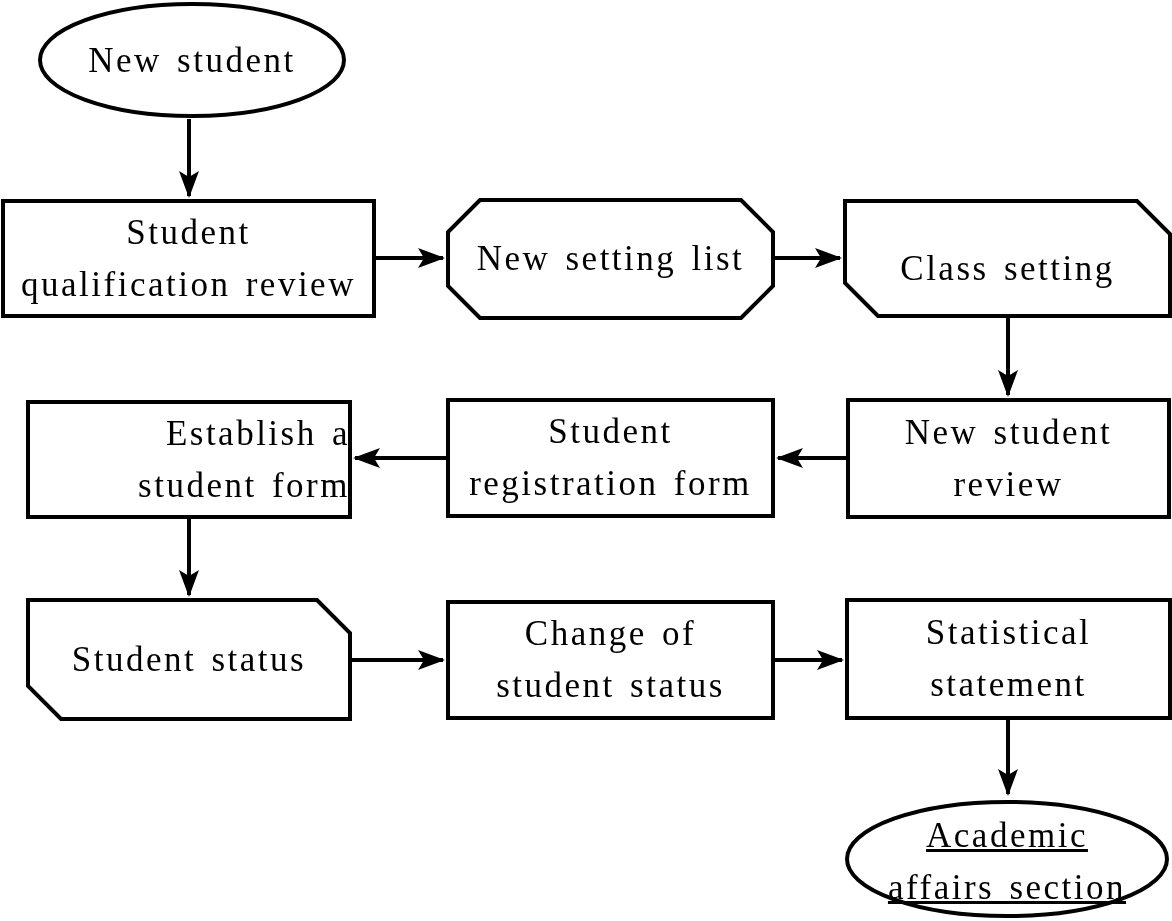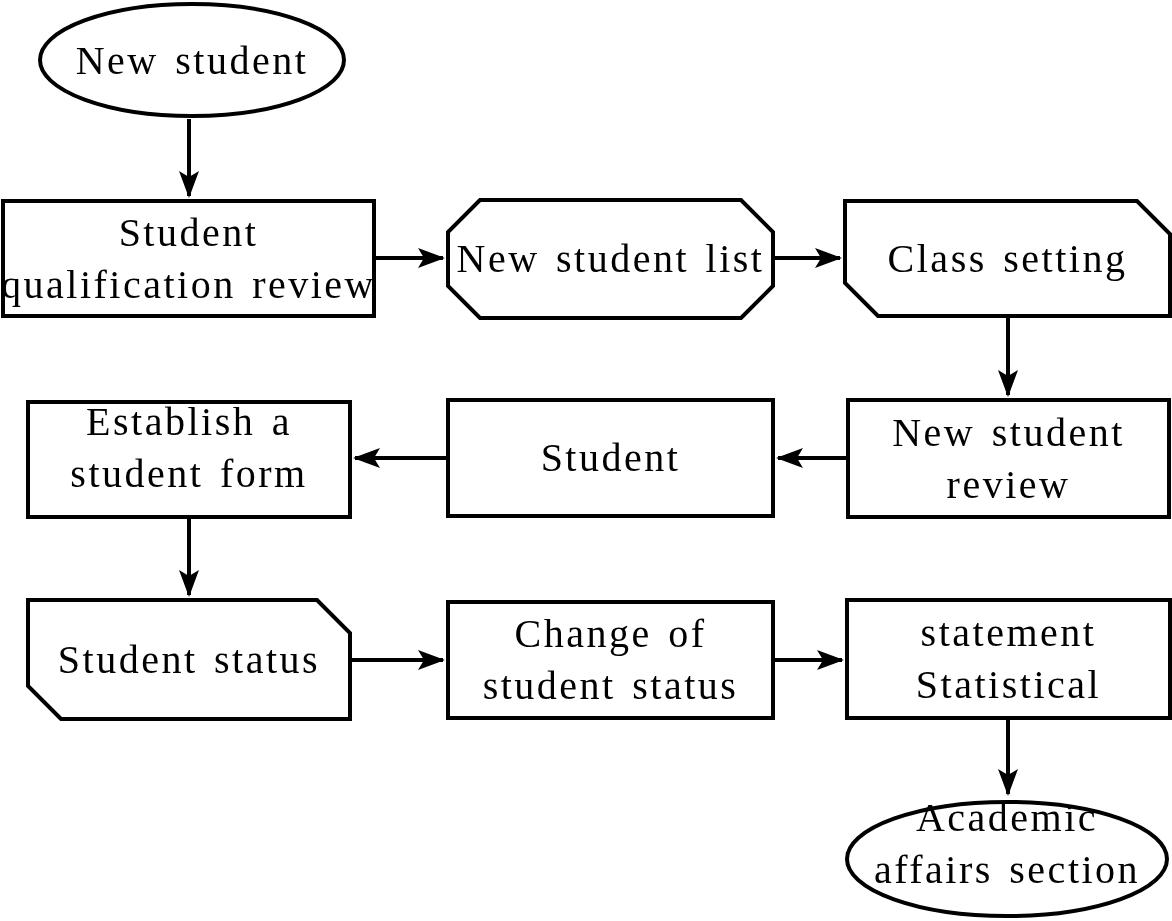--- a/index.html
+++ b/index.html
@@ -21,21 +21,21 @@
     left: 0;
     top: 0;
   }
   .node-label {
     position: absolute;
     display: flex;
     flex-direction: column;
     align-items: center;
     justify-content: center;
     text-align: center;
-    font-size: 40px;
+    font-size: 35px;
     line-height: 52px;
     letter-spacing: 2.5px;
     word-spacing: 4px;
     white-space: nowrap;
     pointer-events: none;
   }
   .node-label span { display: block; }
 </style>
 </head>
 <body>
@@ -86,53 +86,54 @@
   <div class="node-label" style="left:38px; top:4px; width:308px; height:113px;">
     <span>New student</span>
   </div>
 
   <div class="node-label" style="left:3px; top:201px; width:371px; height:115px;">
     <span>Student</span>
     <span>qualification review</span>
   </div>
 
   <div class="node-label" style="left:448px; top:200px; width:325px; height:118px;">
-    <span>New student list</span>
+    <span>New setting list</span>
   </div>
 
-  <div class="node-label" style="left:845px; top:201px; width:325px; height:115px;text-align:center;">
+  <div class="node-label" style="left:845px; top:211px; width:325px; height:115px;text-align:center;">
     <span>Class setting</span>
   </div>
 
   <div class="node-label" style="left:848px; top:400px; width:321px; height:117px;">
     <span>New student</span>
     <span>review</span>
   </div>
 
   <div class="node-label" style="left:448px; top:400px; width:325px; height:116px;">
     <span>Student</span>
+    <span>registration form</span>
   </div>
 
-  <div class="node-label" style="left:28px; top:390px; width:322px; height:115px;">
+  <div class="node-label" style="left:28px; top:402px; width:322px; height:115px;align-items:flex-end;">
     <span>Establish a</span>
     <span>student form</span>
   </div>
 
   <div class="node-label" style="left:28px; top:600px; width:322px; height:119px;">
     <span>Student status</span>
   </div>
 
   <div class="node-label" style="left:448px; top:602px; width:325px; height:116px;align-items:center;">
     <span>Change of</span>
     <span>student status</span>
   </div>
 
   <div class="node-label" style="left:847px; top:600px; width:323px; height:118px;">
+    <span>Statistical</span>
     <span>statement</span>
-    <span>Statistical</span>
   </div>
 
-  <div class="node-label" style="left:847px; top:784px; width:320px; height:120px;">
+  <div class="node-label" style="left:847px; top:802px; width:320px; height:120px;text-decoration:underline;">
     <span>Academic</span>
     <span>affairs section</span>
   </div>
 
 </div>
 
 </body></html>

